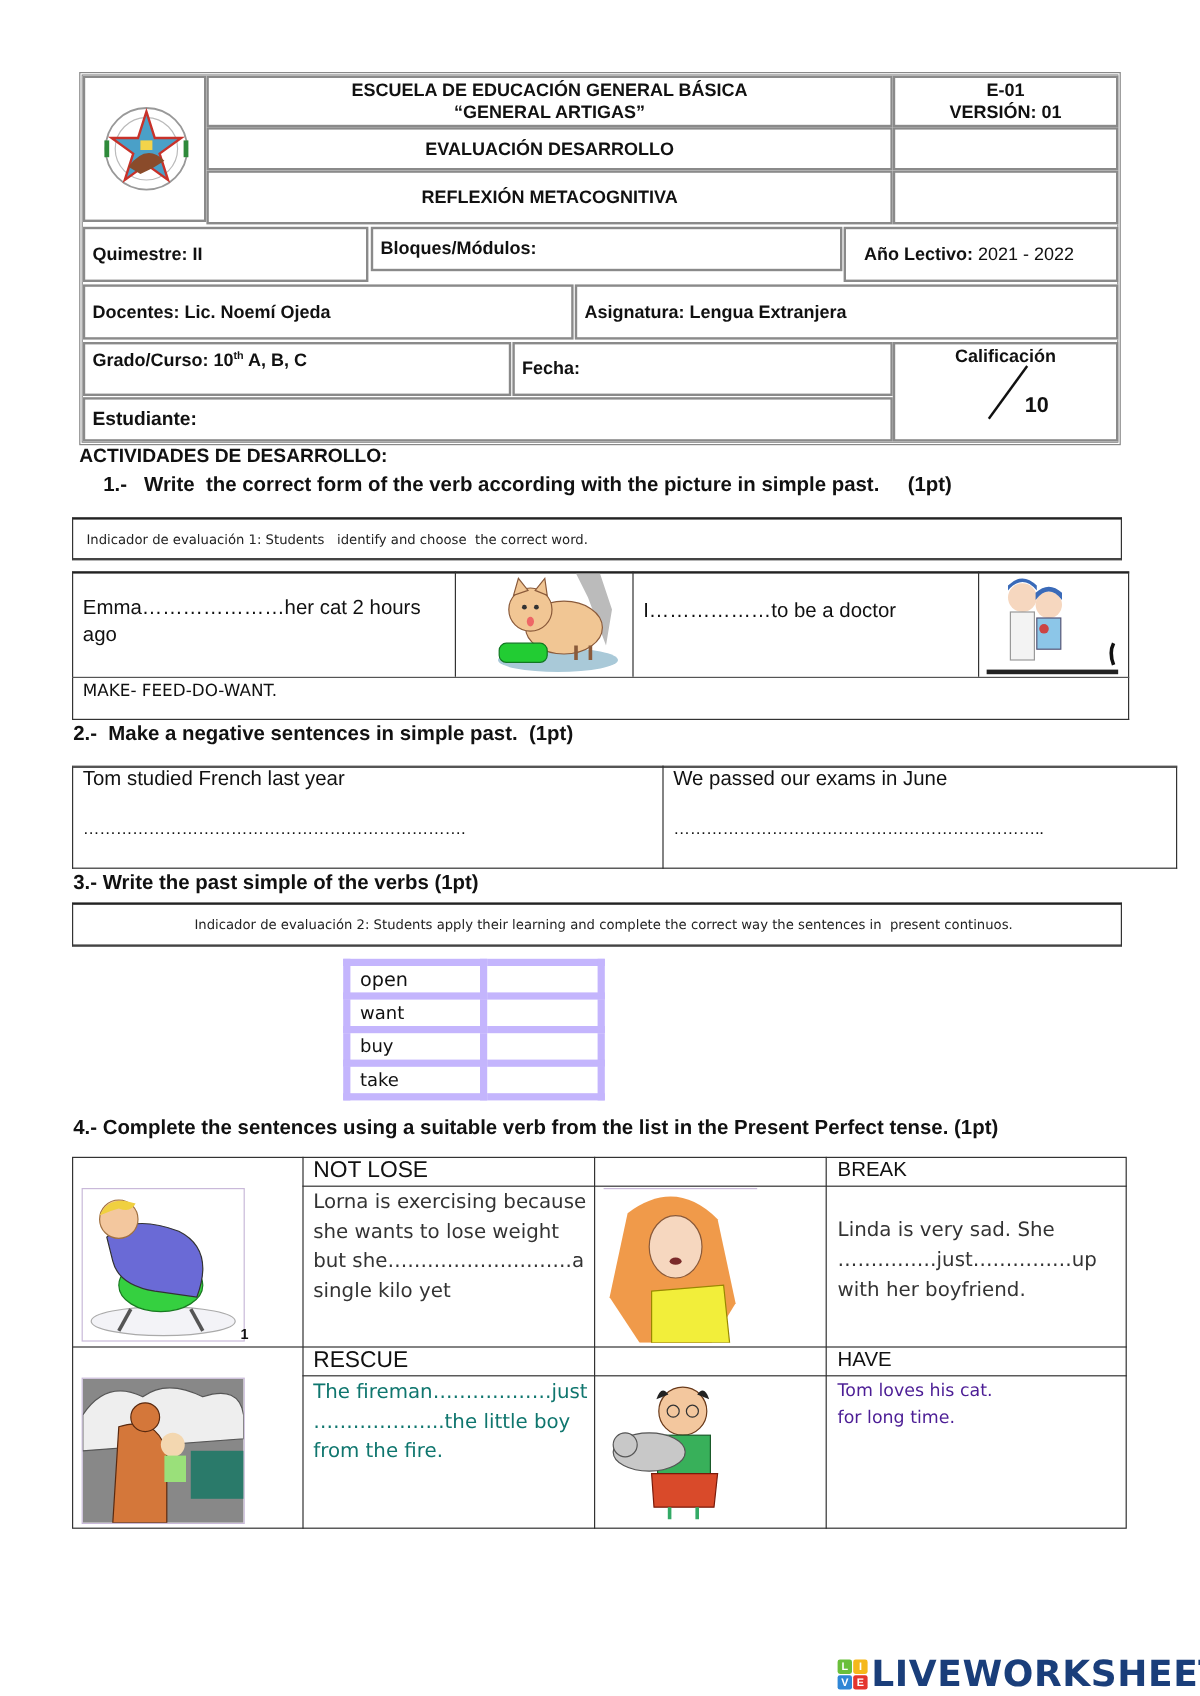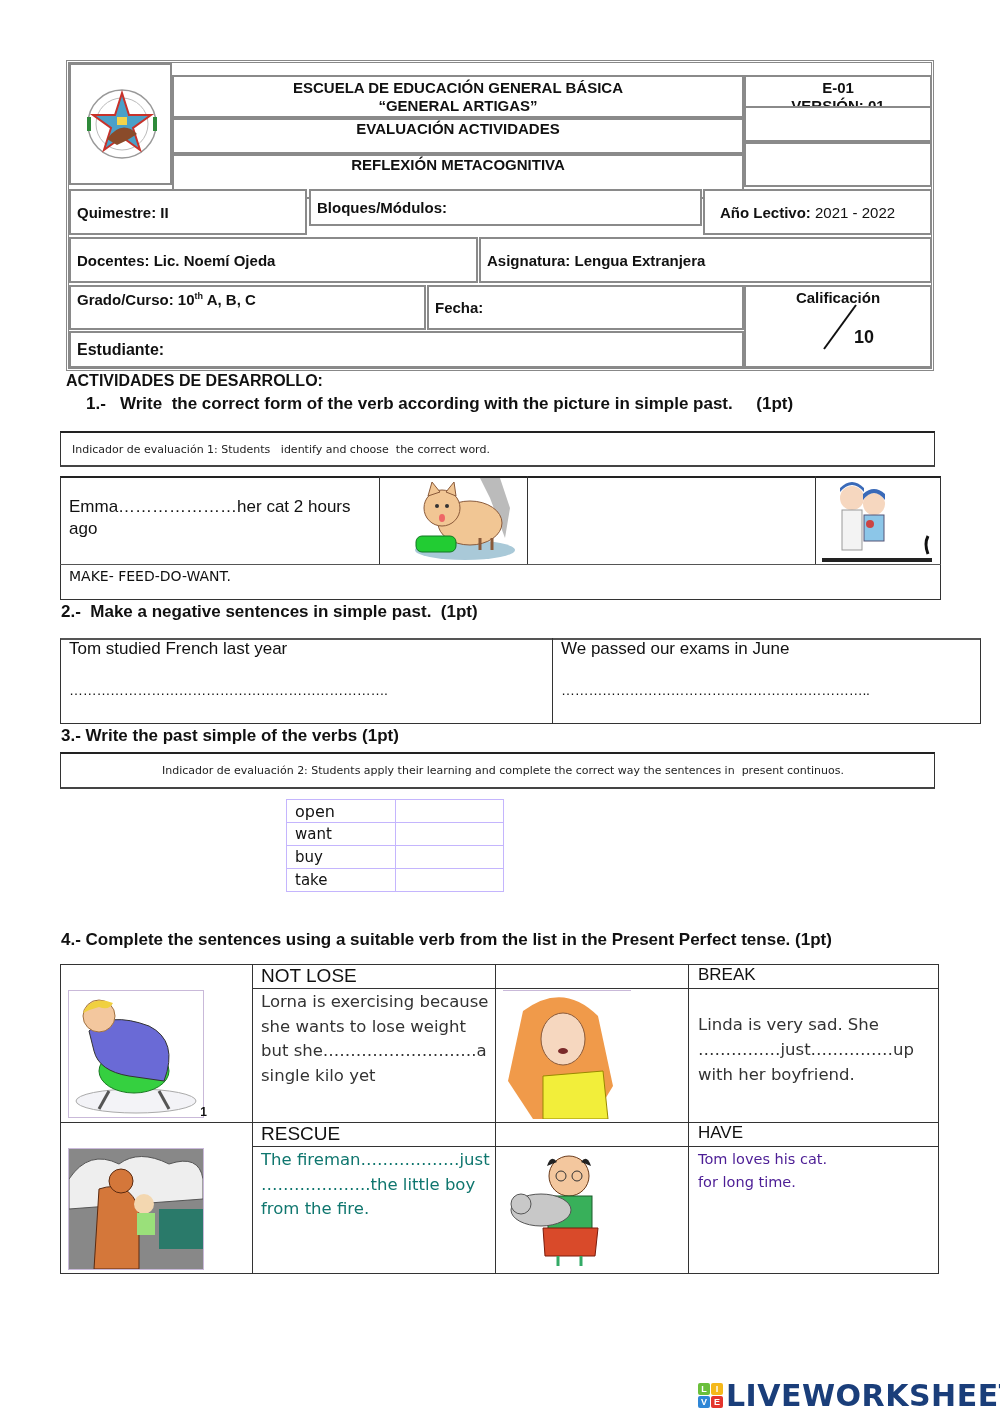--- a/index.html
+++ b/index.html
@@ -2,28 +2,28 @@
 <html><head>
 <meta charset="utf-8">
 <style>
   html, body { margin:0; padding:0; background:#fff; }
   body { width:1000px; height:1413px; position:relative; overflow:hidden;
          font-family:"Liberation Sans", sans-serif; color:#111; }
   .abs { position:absolute; box-sizing:border-box; }
   .hdr-outer { left:66px; top:60px; width:868px; height:311px; border:3px double #888; }
   .cell { position:absolute; box-sizing:border-box; border:2px solid #8a8a8a; background:#fff; }
   .b { font-weight:bold; }
-  .center { display:flex; justify-content:center; text-align:center;margin-top:12px; }
+  .center { display:flex; align-items:center; justify-content:center; text-align:center; }
   .lft { display:flex; align-items:center; padding-left:6px; }
   .t15 { font-size:15px; }
   .heading { font-weight:bold; font-size:17px; position:absolute; }
   .boxline { position:absolute; box-sizing:border-box; border:1px solid #333; border-top:2px solid #222; border-bottom:2px solid #444; }
   .small-ind { font-size:11px; color:#222; padding-left:11px; display:flex; align-items:center; }
   table.grid { border-collapse:collapse; position:absolute; }
-  table.grid td { border:1px solid #c4b5fd; padding:0; vertical-align:top; }
+  table.grid td { border:6px solid #c4b5fd; padding:0; vertical-align:top; }
   .calib { font-family:"DejaVu Sans", sans-serif; }
   .pic { position:absolute; box-sizing:border-box; }
   .verbtbl td { font-size:16px; height:22px; padding:0 8px !important; vertical-align:middle !important; font-family:"DejaVu Sans", sans-serif; }
   .logo-brand { position:absolute; left:698px; top:1378px; display:flex; align-items:center; }
   .logo-sq { display:grid; grid-template-columns:12px 12px; grid-template-rows:12px 12px; gap:1px; margin-right:3px; }
   .logo-sq span { font-size:9px; font-weight:bold; color:#fff; display:flex; align-items:center; justify-content:center; border-radius:2px; }
   .logo-text { font-size:30px; font-weight:900; color:#1a3e7a; letter-spacing:0.5px; font-family:"DejaVu Sans", sans-serif; }
 </style>
 </head>
 <body>
@@ -45,21 +45,21 @@
 <div class="cell center b t15" style="left:172px;top:63px;width:572px;height:43px;flex-direction:column;line-height:18px;">
   <div>ESCUELA DE EDUCACIÓN GENERAL BÁSICA</div>
   <div>“GENERAL ARTIGAS”</div>
 </div>
 <div class="cell center b t15" style="left:744px;top:63px;width:188px;height:43px;flex-direction:column;line-height:18px;">
   <div>E-01</div>
   <div>VERSIÓN: 01</div>
 </div>
 
 <div class="cell center b t15" style="left:172px;top:106px;width:572px;height:36px;">
-  <span>EVALUACIÓN ACTIVIDADES</span>
+  <span>EVALUACIÓN DESARROLLO</span>
 </div>
 <div class="cell" style="left:744px;top:106px;width:188px;height:36px;"></div>
 
 <div class="cell center b t15" style="left:172px;top:142px;width:572px;height:45px;">
   <span>REFLEXIÓN METACOGNITIVA</span>
 </div>
 <div class="cell" style="left:744px;top:142px;width:188px;height:45px;"></div>
 
 <div class="cell lft b t15" style="left:69px;top:189px;width:238px;height:46px;">
   <span>Quimestre: II</span>
@@ -124,20 +124,21 @@
     <polygon points="36,14 44,4 46,18" fill="#f1c694" stroke="#8a5a3a"></polygon>
     <circle cx="27" cy="28" r="2" fill="#333"></circle>
       <circle cx="37" cy="28" r="2" fill="#333"></circle>
     <ellipse cx="32" cy="40" rx="3" ry="4" fill="#e66"></ellipse>
     <rect x="6" y="58" width="40" height="16" rx="6" fill="#22cc33" stroke="#117722"></rect>
     <line x1="70" y1="60" x2="70" y2="72" stroke="#8a5a3a" stroke-width="3"></line>
     <line x1="82" y1="60" x2="82" y2="72" stroke="#8a5a3a" stroke-width="3"></line>
   </svg>
 </div>
 <div class="abs" style="left:536px;top:498px;width:270px;font-size:17px;line-height:22px;">
+  <div>I………………to be a doctor</div>
 </div>
 <div class="pic" style="left:822px;top:480px;width:110px;height:82px;">
   <svg width="110" height="82" viewBox="0 0 110 82">
     <circle cx="30" cy="18" r="12" fill="#f6d7bf"></circle>
       <path d="M18 12 Q30 -2 42 12 L42 8 Q30 -4 18 8 Z" fill="#3a6ab8"></path>
     <rect x="20" y="30" width="20" height="40" fill="#f3f3f3" stroke="#999"></rect>
     <circle cx="52" cy="24" r="11" fill="#f6d7bf"></circle>
       <path d="M41 20 Q52 6 63 20 L63 14 Q52 4 41 14 Z" fill="#3a6ab8"></path>
     <rect x="42" y="35" width="20" height="26" fill="#8cc6e8" stroke="#557"></rect>
     <circle cx="48" cy="44" r="4" fill="#c44"></circle>

